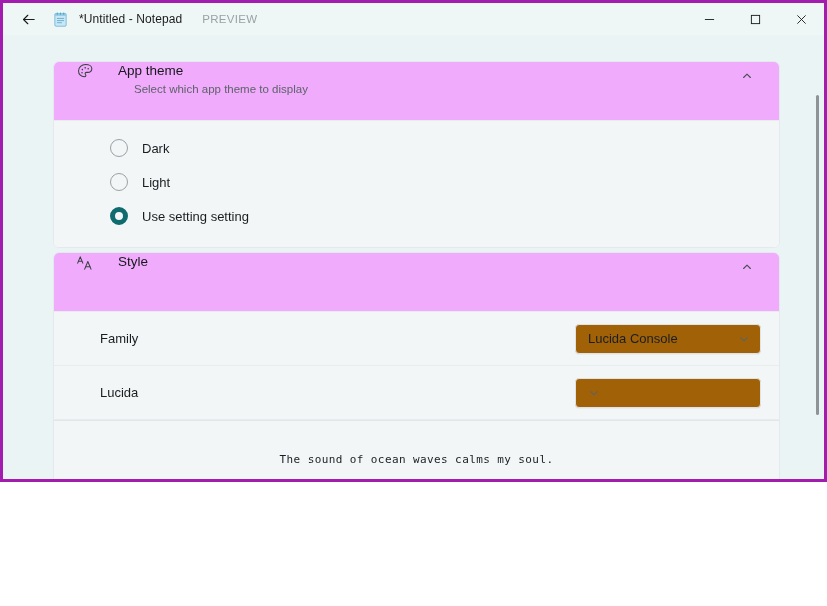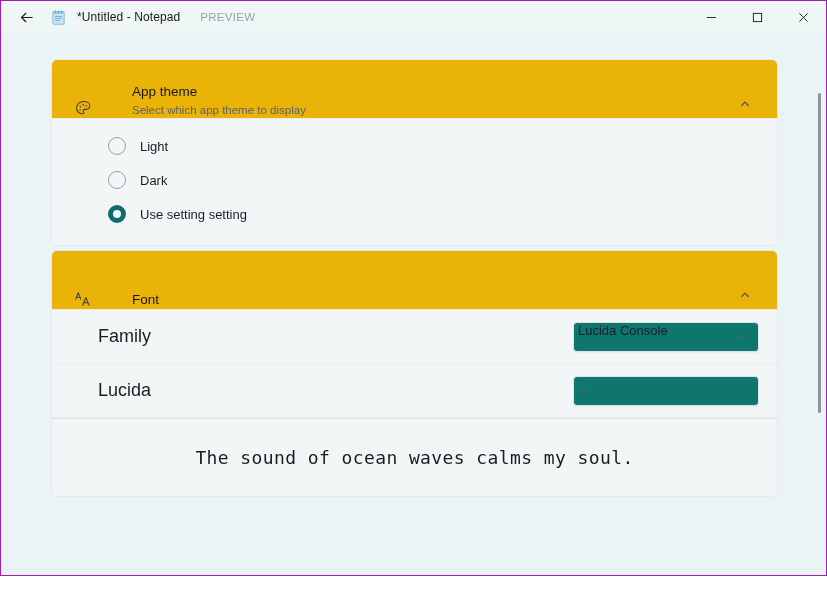--- a/index.html
+++ b/index.html
@@ -11,23 +11,23 @@
   }
 
   body {
     font-family: "Liberation Sans", sans-serif;
     background: #ffffff;
   }
 
   .window {
     position: relative;
     width: 827px;
-    height: 576px;
+    height: 482px;
     background: #eaf4f4;
-    border: 1px solid #a21caf;
+    border: 3px solid #a21caf;
     overflow: hidden;
   }
 
   
   .titlebar {
     position: relative;
     height: 32px;
     display: flex;
     align-items: center;
     background: #eef6f6;
@@ -107,25 +107,24 @@
   .card {
     background: #fbfcfd;
     border: 1px solid #e6e9ec;
     border-radius: 6px;
     overflow: hidden;
     margin-bottom: 4px;
   }
 
   .card-header {
     display: flex;
-    align-items: flex-end;
+    align-items: flex-start;
     min-height: 58px;
     padding: 0 18px 0 18px;
-    background: #eab308;
-    gap: 16px;
+    background: #f0abfc;
   }
 
   .card-header .lead-icon {
     width: 26px;
     display: flex;
     align-items: center;
     justify-content: center;
     margin-right: 20px;
     flex: 0 0 auto;
     color: #3b3f43;
@@ -137,20 +136,21 @@
     font-size: 13.5px;
     color: #16191c;
     line-height: 18px;
   }
 
   .hdr-sub {
     font-size: 11.5px;
     color: #5d6368;
     line-height: 16px;
     margin-top: 1px;
+    margin-left: 16px;
   }
 
   .chevron-btn {
     width: 28px;
     height: 28px;
     display: flex;
     align-items: center;
     justify-content: center;
     border-radius: 4px;
     flex: 0 0 auto;
@@ -202,33 +202,34 @@
   .font-row {
     display: flex;
     align-items: center;
     height: 54px;
     padding: 0 18px 0 46px;
     border-bottom: 1px solid #e9ecee;
   }
   .font-row:last-of-type { border-bottom: none; }
 
   .font-row-label {
-    font-size: 18px;
+    font-size: 13px;
     color: #1b1e21;
     flex: 1 1 auto;
   }
 
   .dropdown {
     width: 186px;
     height: 30px;
-    background: #0f766e;
+    background: #a16207;
     border: 1px solid #dfe3e6;
     border-radius: 4px;
     display: flex;
-    padding: 0 10px 0 4px;
+    align-items: center;
+    padding: 0 10px 0 12px;
     box-shadow: 0 1px 0 rgba(0,0,0,.035);
   }
 
   .dropdown-value {
     flex: 1 1 auto;
     font-size: 13px;
     color: #1b1e21;
     white-space: nowrap;
     overflow: hidden;
     text-overflow: ellipsis;
@@ -245,21 +246,21 @@
     border-top: 1px solid #e2e6e9;
     background: #f3f6f7;
     height: 78px;
     display: flex;
     align-items: center;
     justify-content: center;
   }
 
   .preview-text {
     font-family: "DejaVu Sans Mono", "Liberation Mono", monospace;
-    font-size: 18px;
+    font-size: 11px;
     color: #1b1e21;
     letter-spacing: .4px;
   }
 
   
   .scrollbar {
     position: absolute;
     top: 32px;
     right: 0;
     width: 15px;
@@ -353,26 +354,26 @@
             <svg width="12" height="12" viewBox="0 0 16 16" fill="none" stroke="#4a4f54" stroke-width="1.5" stroke-linecap="round" stroke-linejoin="round">
               <polyline points="3.5,10 8,5.6 12.5,10"></polyline>
             </svg>
           </div>
         </div>
 
         <div class="panel">
 
           <div class="radio-row">
             <span class="radio"></span>
-            <span class="radio-label">Light</span>
+            <span class="radio-label">Dark</span>
           </div>
 
           <div class="radio-row">
             <span class="radio"></span>
-            <span class="radio-label">Dark</span>
+            <span class="radio-label">Light</span>
           </div>
 
           <div class="radio-row">
             <span class="radio checked"></span>
             <span class="radio-label">Use setting setting</span>
           </div>
 
         </div>
       </div>
 
@@ -382,21 +383,21 @@
           <span class="lead-icon">
             <svg width="20" height="20" viewBox="0 0 24 24" fill="none" stroke="#3b3f43" stroke-width="1.25" stroke-linecap="round" stroke-linejoin="round">
               <path d="M3.2 12.2 L6.3 4.6 L9.4 12.2"></path>
               <line x1="4.3" y1="9.8" x2="8.3" y2="9.8"></line>
               <path d="M11.6 19.4 L15.4 10.2 L19.2 19.4"></path>
               <line x1="13.0" y1="16.6" x2="17.9" y2="16.6"></line>
             </svg>
           </span>
 
           <div class="hdr-text">
-            <div class="hdr-title">Font</div>
+            <div class="hdr-title">Style</div>
           </div>
 
           <div class="chevron-btn">
             <svg width="12" height="12" viewBox="0 0 16 16" fill="none" stroke="#4a4f54" stroke-width="1.5" stroke-linecap="round" stroke-linejoin="round">
               <polyline points="3.5,10 8,5.6 12.5,10"></polyline>
             </svg>
           </div>
         </div>
 
         <div class="font-panel">

